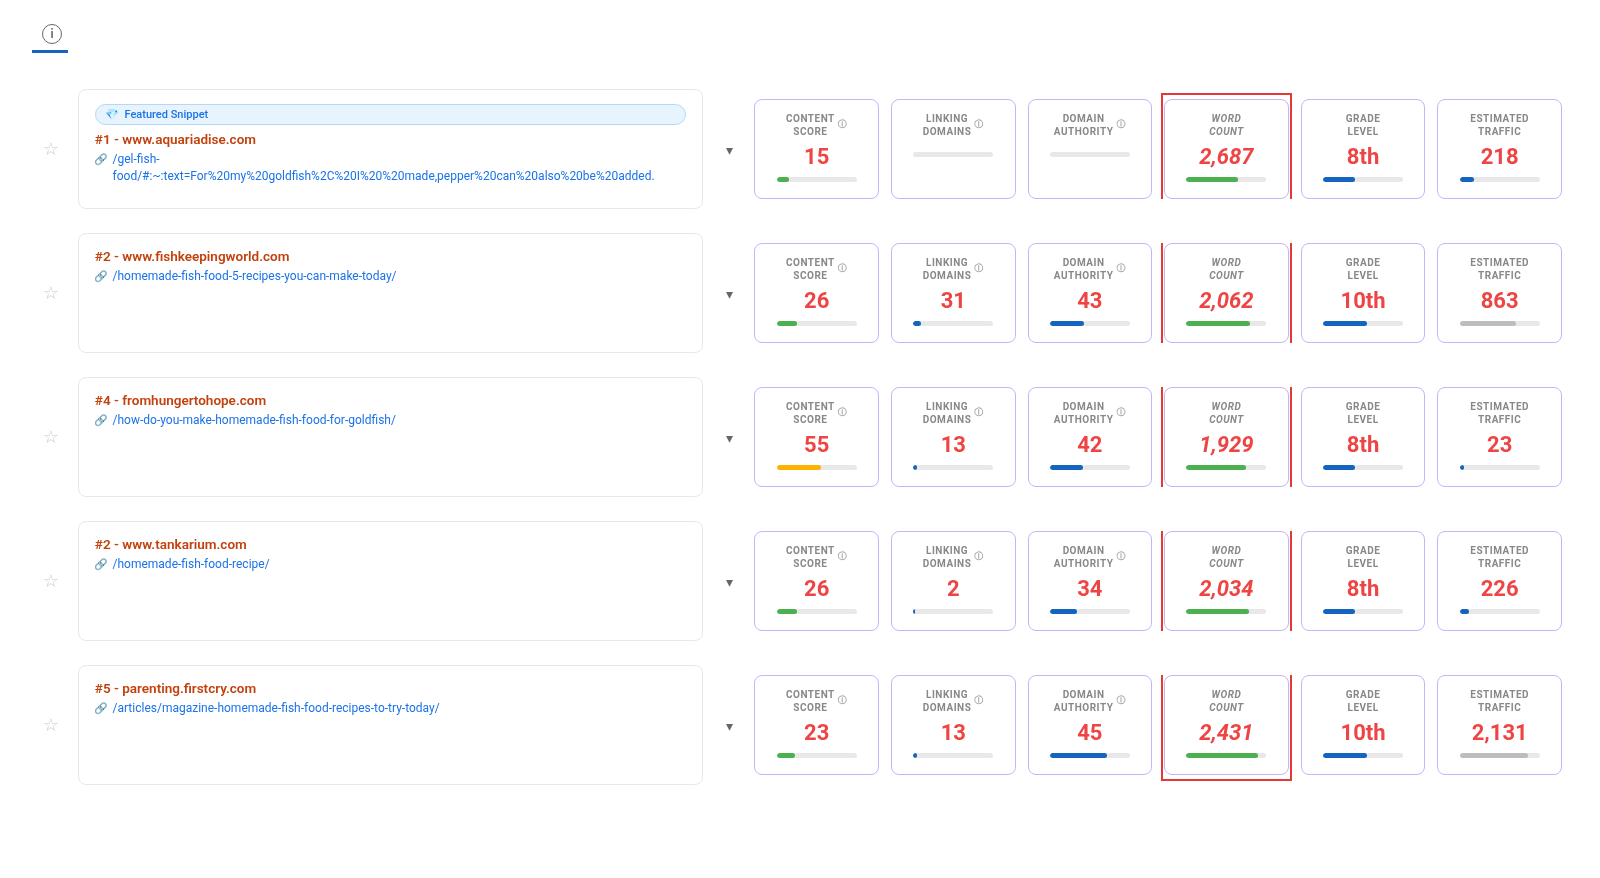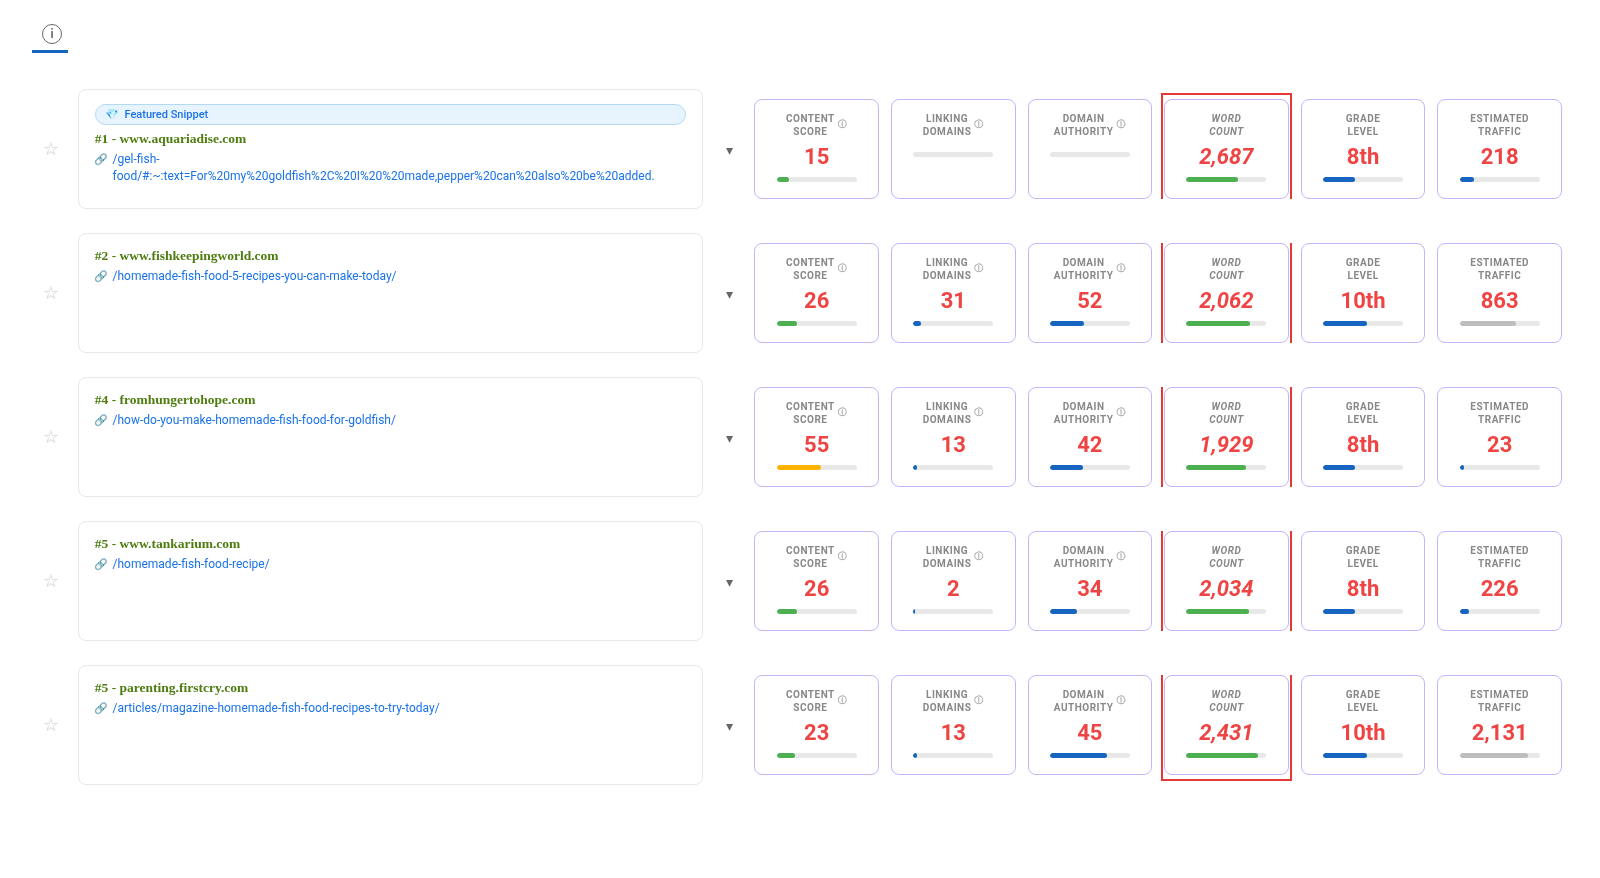--- a/index.html
+++ b/index.html
@@ -76,23 +76,22 @@
       border-radius: 20px;
       padding: 3px 10px;
       font-size: 11px;
       color: #1a73e8;
       font-weight: 500;
       margin-bottom: 6px;
     }
     .competitor-title {
       font-size: 13.5px;
       font-weight: 600;
-      color: #4d7c0f;
+      color: #c2410c;
       margin-bottom: 4px;
-      font-family: Liberation Serif, serif;
     }
     .competitor-url {
       font-size: 12px;
       color: #1a73e8;
       text-decoration: none;
       line-height: 1.4;
       display: flex;
       align-items: flex-start;
       gap: 4px;
     }
@@ -341,21 +340,21 @@
         <div class="metric-bar-fill bar-blue" style="width:10%"></div>
       </div>
     </div>
   </td>
           <td class="cell-metric">
     <div class="metric-card">
       <div class="metric-label">
         DOMAIN<br>AUTHORITY
         <span class="metric-info">ⓘ</span>
       </div>
-      <div class="metric-value">52</div>
+      <div class="metric-value">43</div>
       <div class="metric-bar-track">
         <div class="metric-bar-fill bar-blue" style="width:43%"></div>
       </div>
     </div>
   </td>
           <td class="cell-word-count">
     <div class="cell-word-count-container" style="position: relative;">
       <div class="metric-card">
         <div class="metric-label">
           WORD<br>COUNT
@@ -475,21 +474,21 @@
         <div class="metric-bar-fill bar-blue" style="width:5%"></div>
       </div>
     </div>
   </td>
         </tr>
         <tr>
           <td class="star-cell"><button class="star-btn">☆</button></td>
           <td class="cell-competitor">
     <div class="competitor-card">
 
-      <div class="competitor-title">#5 - www.tankarium.com</div>
+      <div class="competitor-title">#2 - www.tankarium.com</div>
       <a class="competitor-url" href="#">
         <span class="link-icon">🔗</span>
         <span>/homemade-fish-food-recipe/</span>
       </a>
     </div>
   </td>
           <td class="expand-cell"><button class="expand-btn">▾</button></td>
           <td class="cell-metric">
     <div class="metric-card">
       <div class="metric-label">

